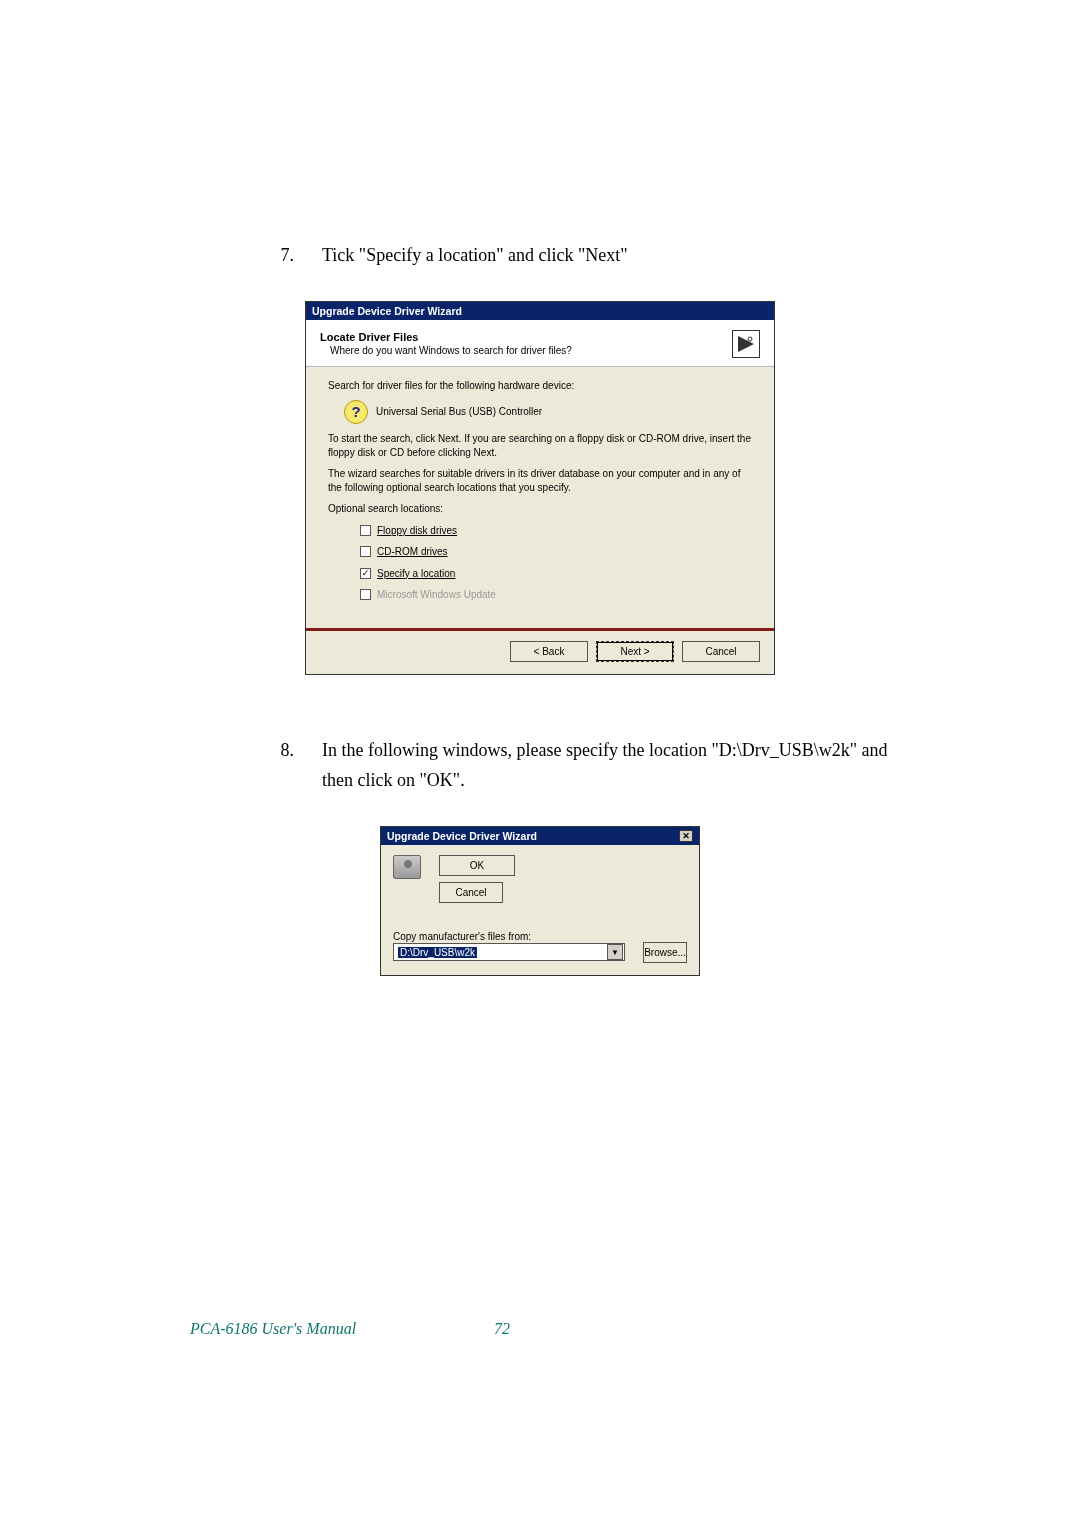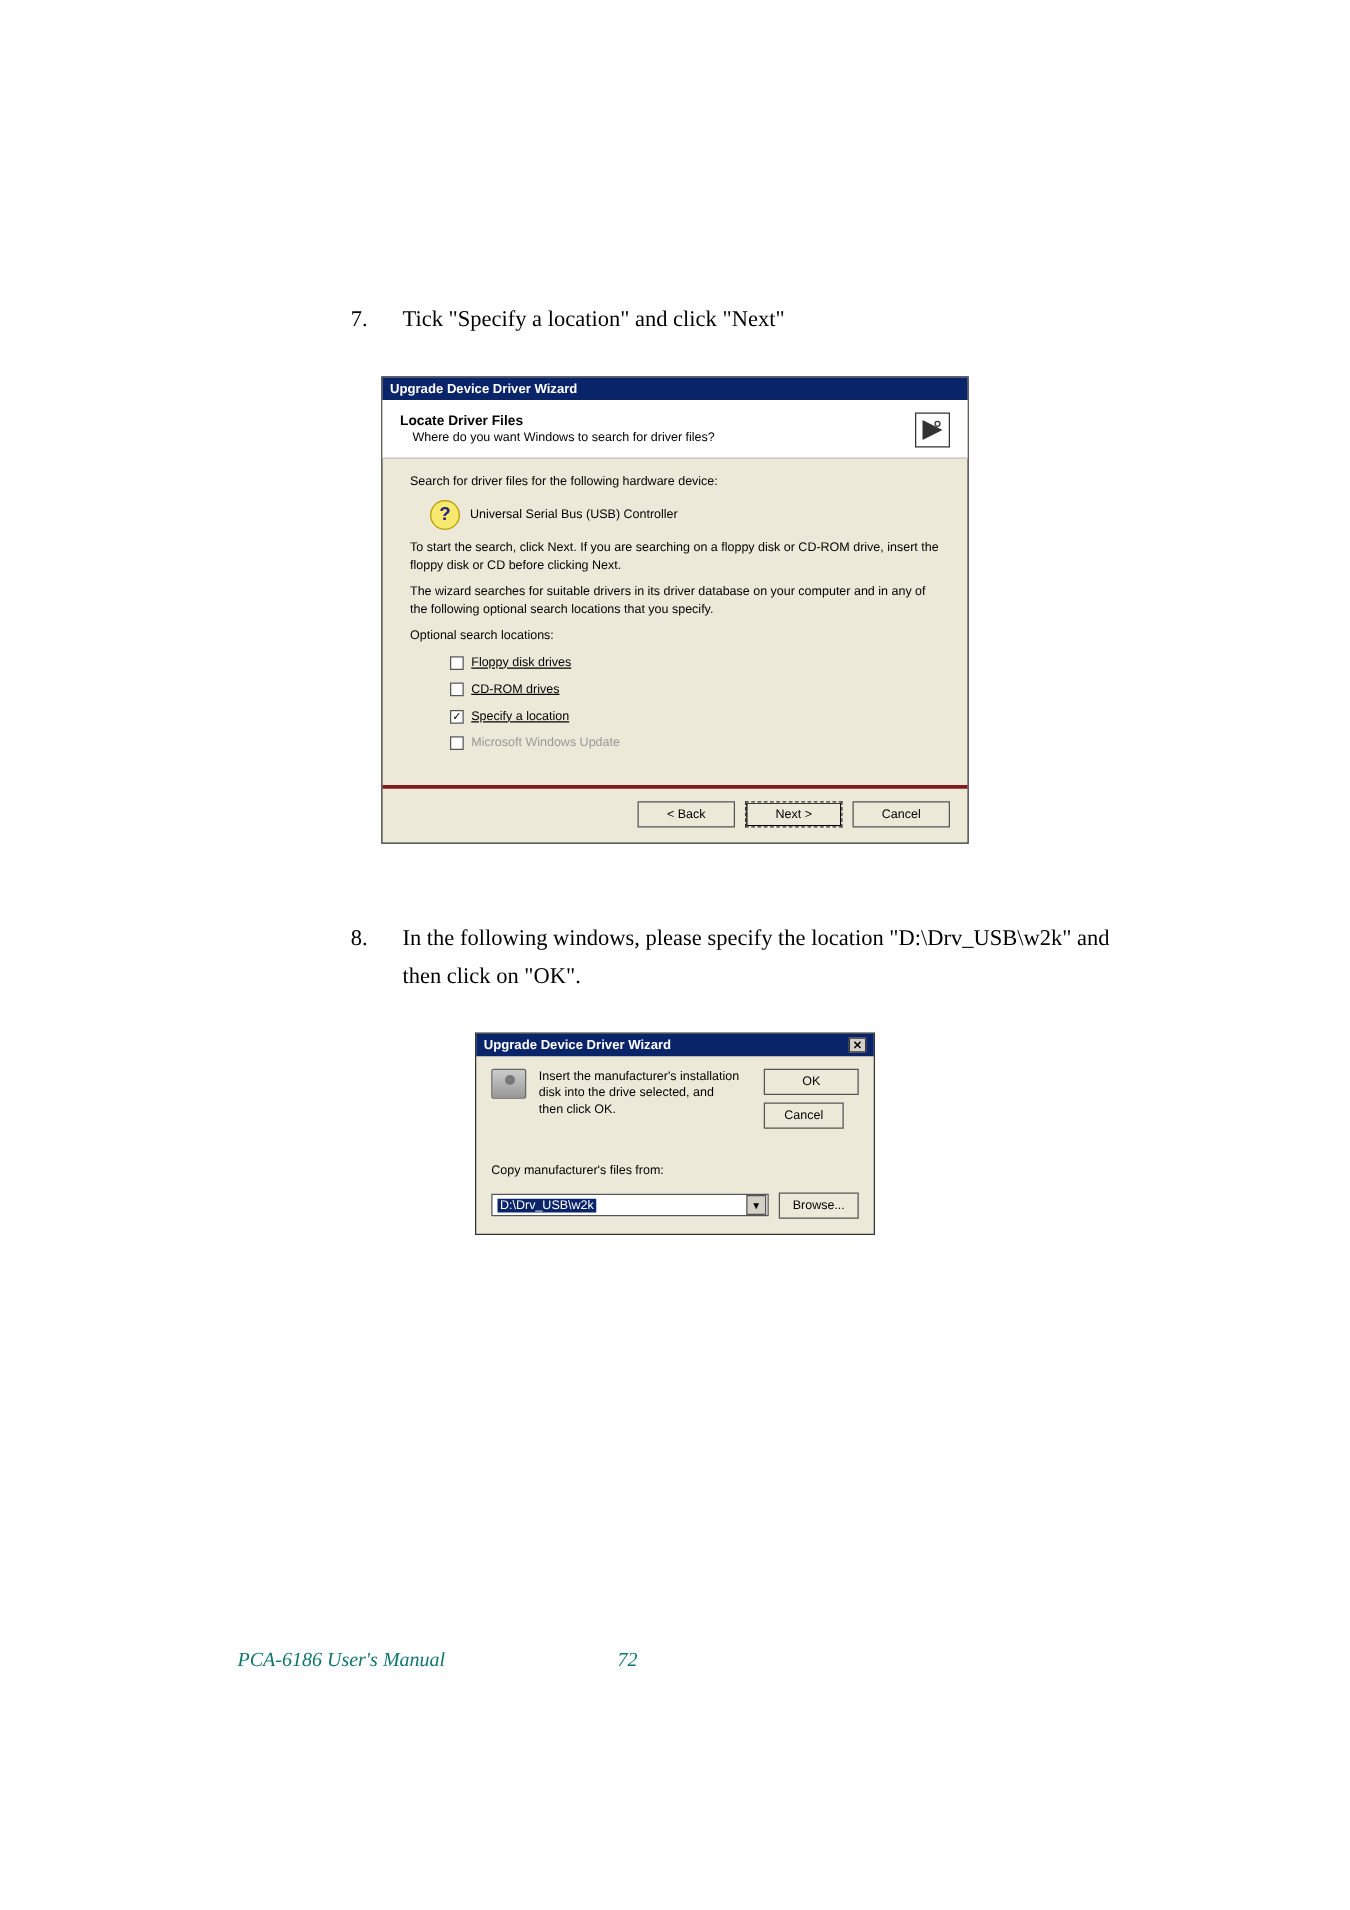--- a/index.html
+++ b/index.html
@@ -129,21 +129,21 @@
     border: 1px solid #666; border-radius: 2px;
     position: relative;
   }
   .disk-icon::after {
     content: ""; position: absolute; width: 8px; height: 8px;
     background: #777; border-radius: 50%; top: 4px; left: 10px;
   }
   .d2-right-btns { display: flex; flex-direction: column; gap: 6px; margin-left: 8px; }
   .d2-lower { margin-top: 28px; }
   .combo {
-    display: flex; gap: 8px; align-items: center; margin-top: 12px;
+    display: flex; gap: 18px; align-items: center; margin-top: 0;
   }
   .combo-input {
     flex: 1; height: 18px; background: #fff; border: 1px solid #555;
     display: flex; align-items: center; padding: 0 4px;
     position: relative;
   }
   .combo-hl { background: #0a246a; color: #fff; padding: 0 2px; font-size: 10px; }
   .combo-arrow {
     width: 16px; height: 16px; background: #d4d0c8; border: 1px solid #555;
     display: inline-flex; align-items: center; justify-content: center;
@@ -224,34 +224,33 @@
   </div>
 
   <div class="dialog2">
     <div class="titlebar2">
       <span>Upgrade Device Driver Wizard</span>
       <span class="close-x">✕</span>
     </div>
     <div class="d2-body">
       <div class="d2-top">
         <div class="disk-icon"></div>
-        <div class="d2-msg">Insert the manufacturer's installation disk into the drive selected, and then click OK.</div>
         <div class="d2-right-btns">
           <span class="winbtn" style="width:76px">OK</span>
           <span class="winbtn" style="width:64px">Cancel</span>
         </div>
       </div>
       <div class="d2-lower">
         <div>Copy manufacturer's files from:</div>
         <div class="combo">
           <div class="combo-input">
             <span class="combo-hl">D:\Drv_USB\w2k</span>
             <span class="combo-arrow">▼</span>
           </div>
-          <span class="winbtn" style="width:64px">Browse...</span>
+          <span class="winbtn" style="width:44px">Browse...</span>
         </div>
       </div>
     </div>
   </div>
 
   <div class="footer">
     <span>PCA-6186 User's Manual</span>
     <span>72</span>
   </div>
 

